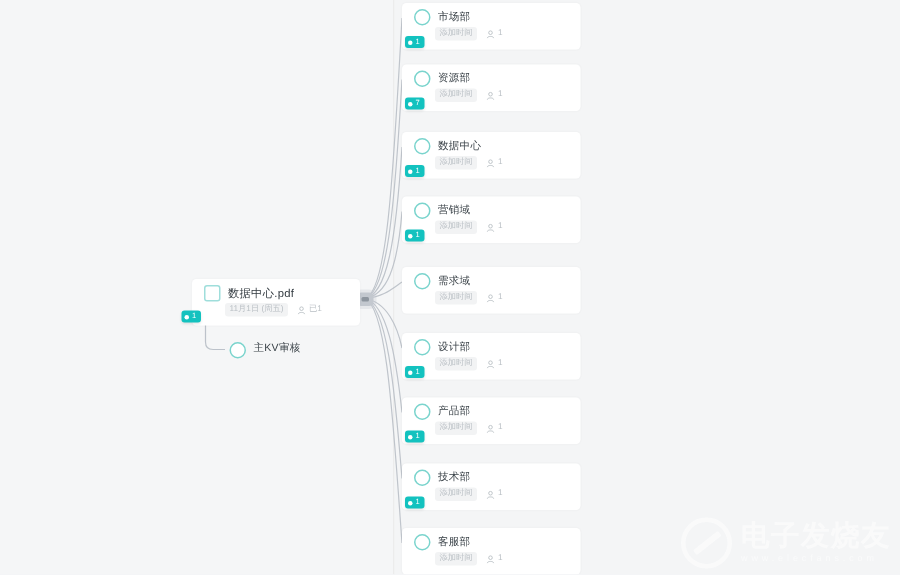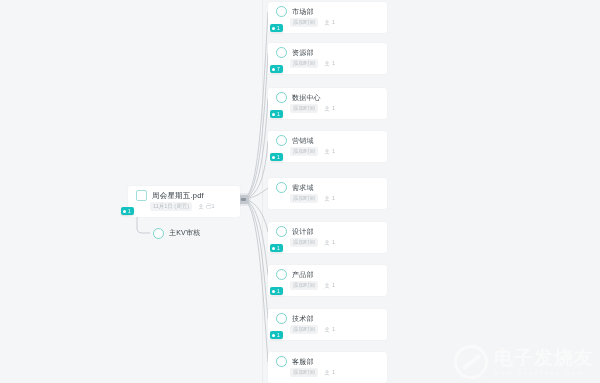--- a/index.html
+++ b/index.html
@@ -228,21 +228,21 @@
     <g fill="none" stroke="#b6bcc4" stroke-width="0.8" opacity="0.9">
       <path d="M137,214 L137,228 Q137,233 142,233 L150,233"></path>
     </g>
   </svg>
 
   <div id="hub" style="left:238px; top:195px;"></div>
 
   <div id="root-card" class="node-card">
     <div class="node-row">
       <span class="checkbox square"></span>
-      <span class="node-title">周会星期五.pdf</span>
+      <span class="node-title">数据中心.pdf</span>
     </div>
     <div class="node-meta">
       <span class="meta-date">11月1日 (周五)</span>
       <span class="meta-owner">
         <svg class="person-icon" viewBox="0 0 10 10">
           <circle cx="5" cy="3" r="2" fill="none" stroke="#b9bfc4" stroke-width="1"></circle>
           <path d="M1.5 9 C1.5 6.5 8.5 6.5 8.5 9" fill="none" stroke="#b9bfc4" stroke-width="1"></path>
         </svg>
         <span>已1</span>
       </span>

